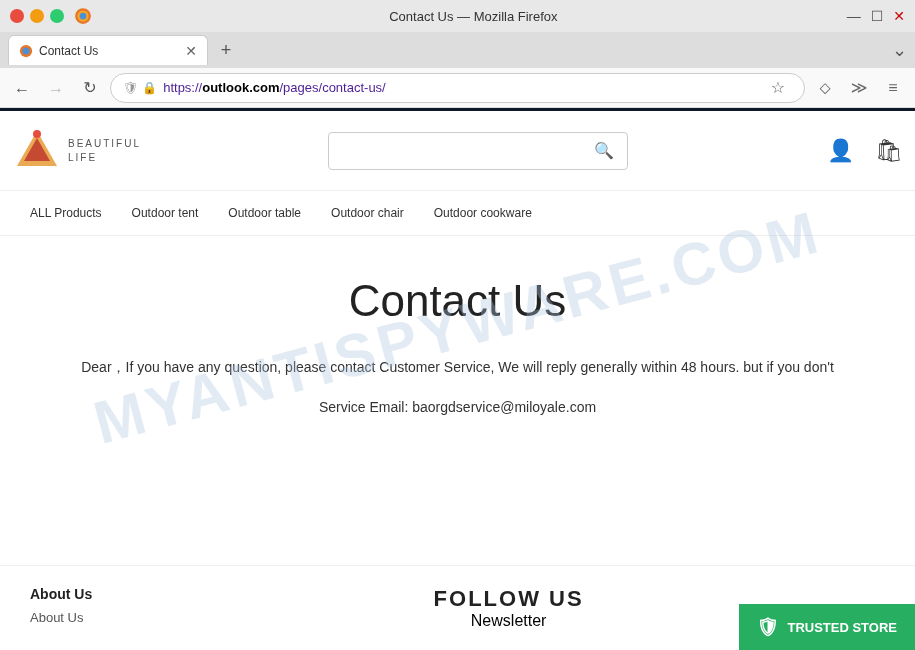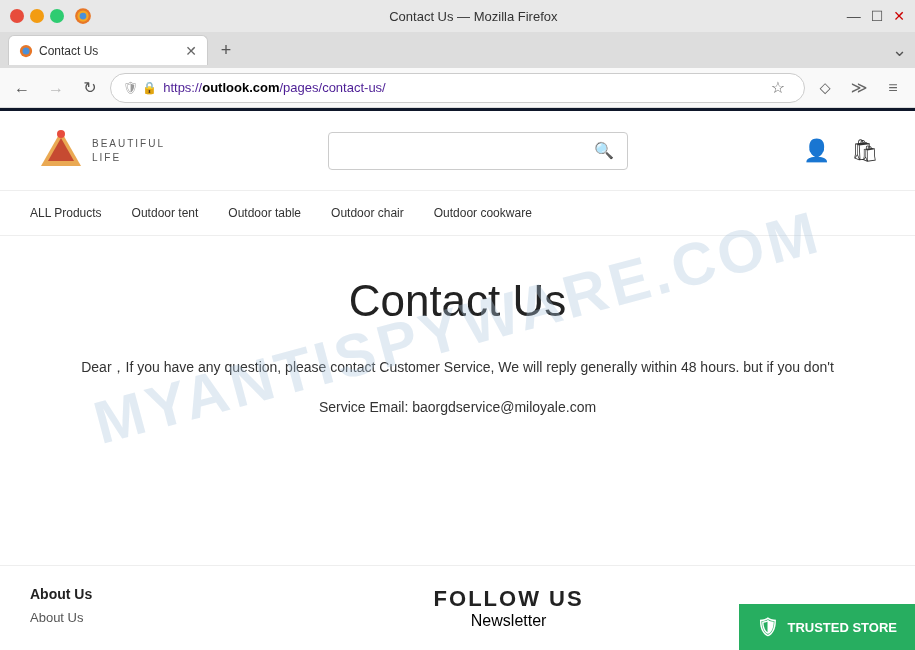--- a/index.html
+++ b/index.html
@@ -112,21 +112,21 @@
     .site-content {
       background: #fff;
       height: calc(650px - 108px);
       overflow: hidden;
     }
 
     
     .site-header {
       display: flex;
       align-items: center;
-      padding: 10px 36px;
+      padding: 10px 12px;
       border-bottom: 1px solid #eee;
       height: 80px;
     }
     .logo-area {
       display: flex;
       align-items: center;
       gap: 6px;
       min-width: 160px;
     }
     .logo-icon {

